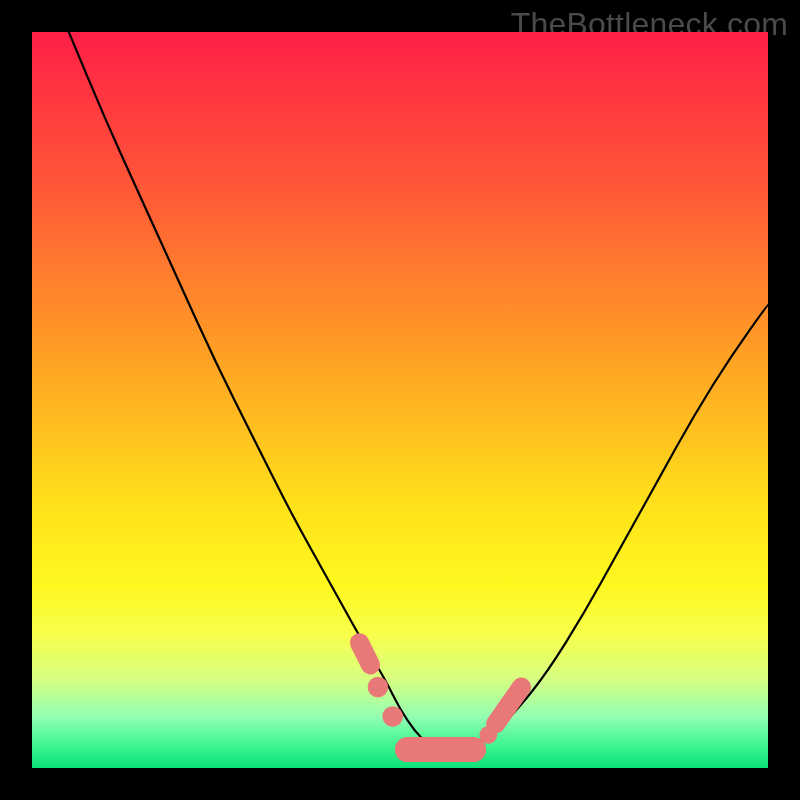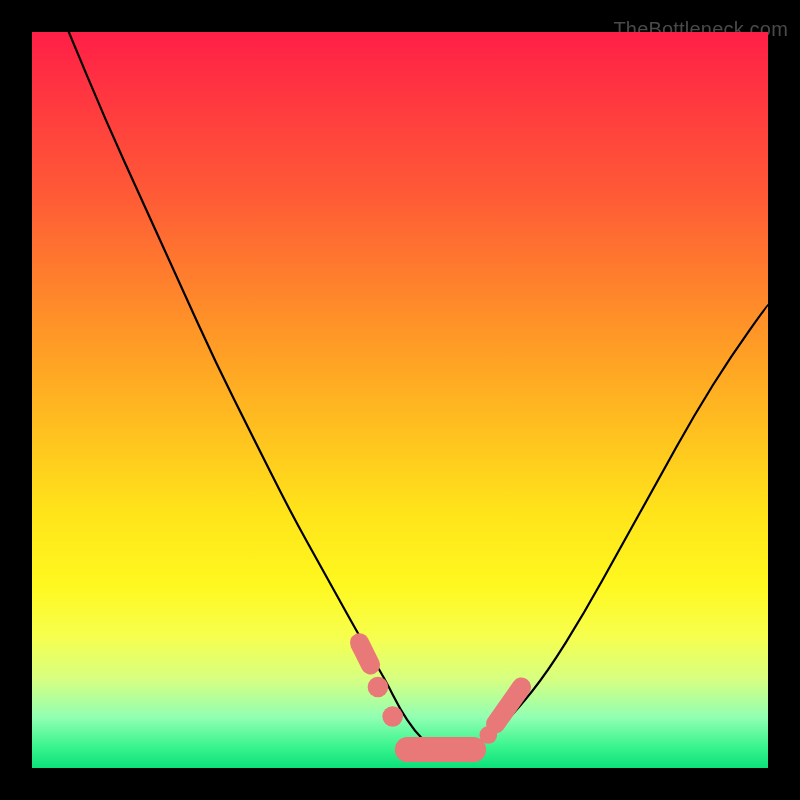--- a/index.html
+++ b/index.html
@@ -38,24 +38,24 @@
       #fff81f 75%,
       #f7ff4d 82%,
       #d6ff82 88%,
       #93ffb2 93%,
       #3cf58f 97%,
       #0ce07a 100%
     );
   }
   .watermark {
     position: absolute;
-    top: 18px;
+    top: 6px;
     right: 12px;
     color: #4a4a4a;
-    font-size: 20px;
+    font-size: 32px;
     font-weight: 500;
     letter-spacing: 0.2px;
   }
   svg.curve {
     position: absolute;
     left: 0;
     top: 0;
     width: 736px;
     height: 736px;
   }

